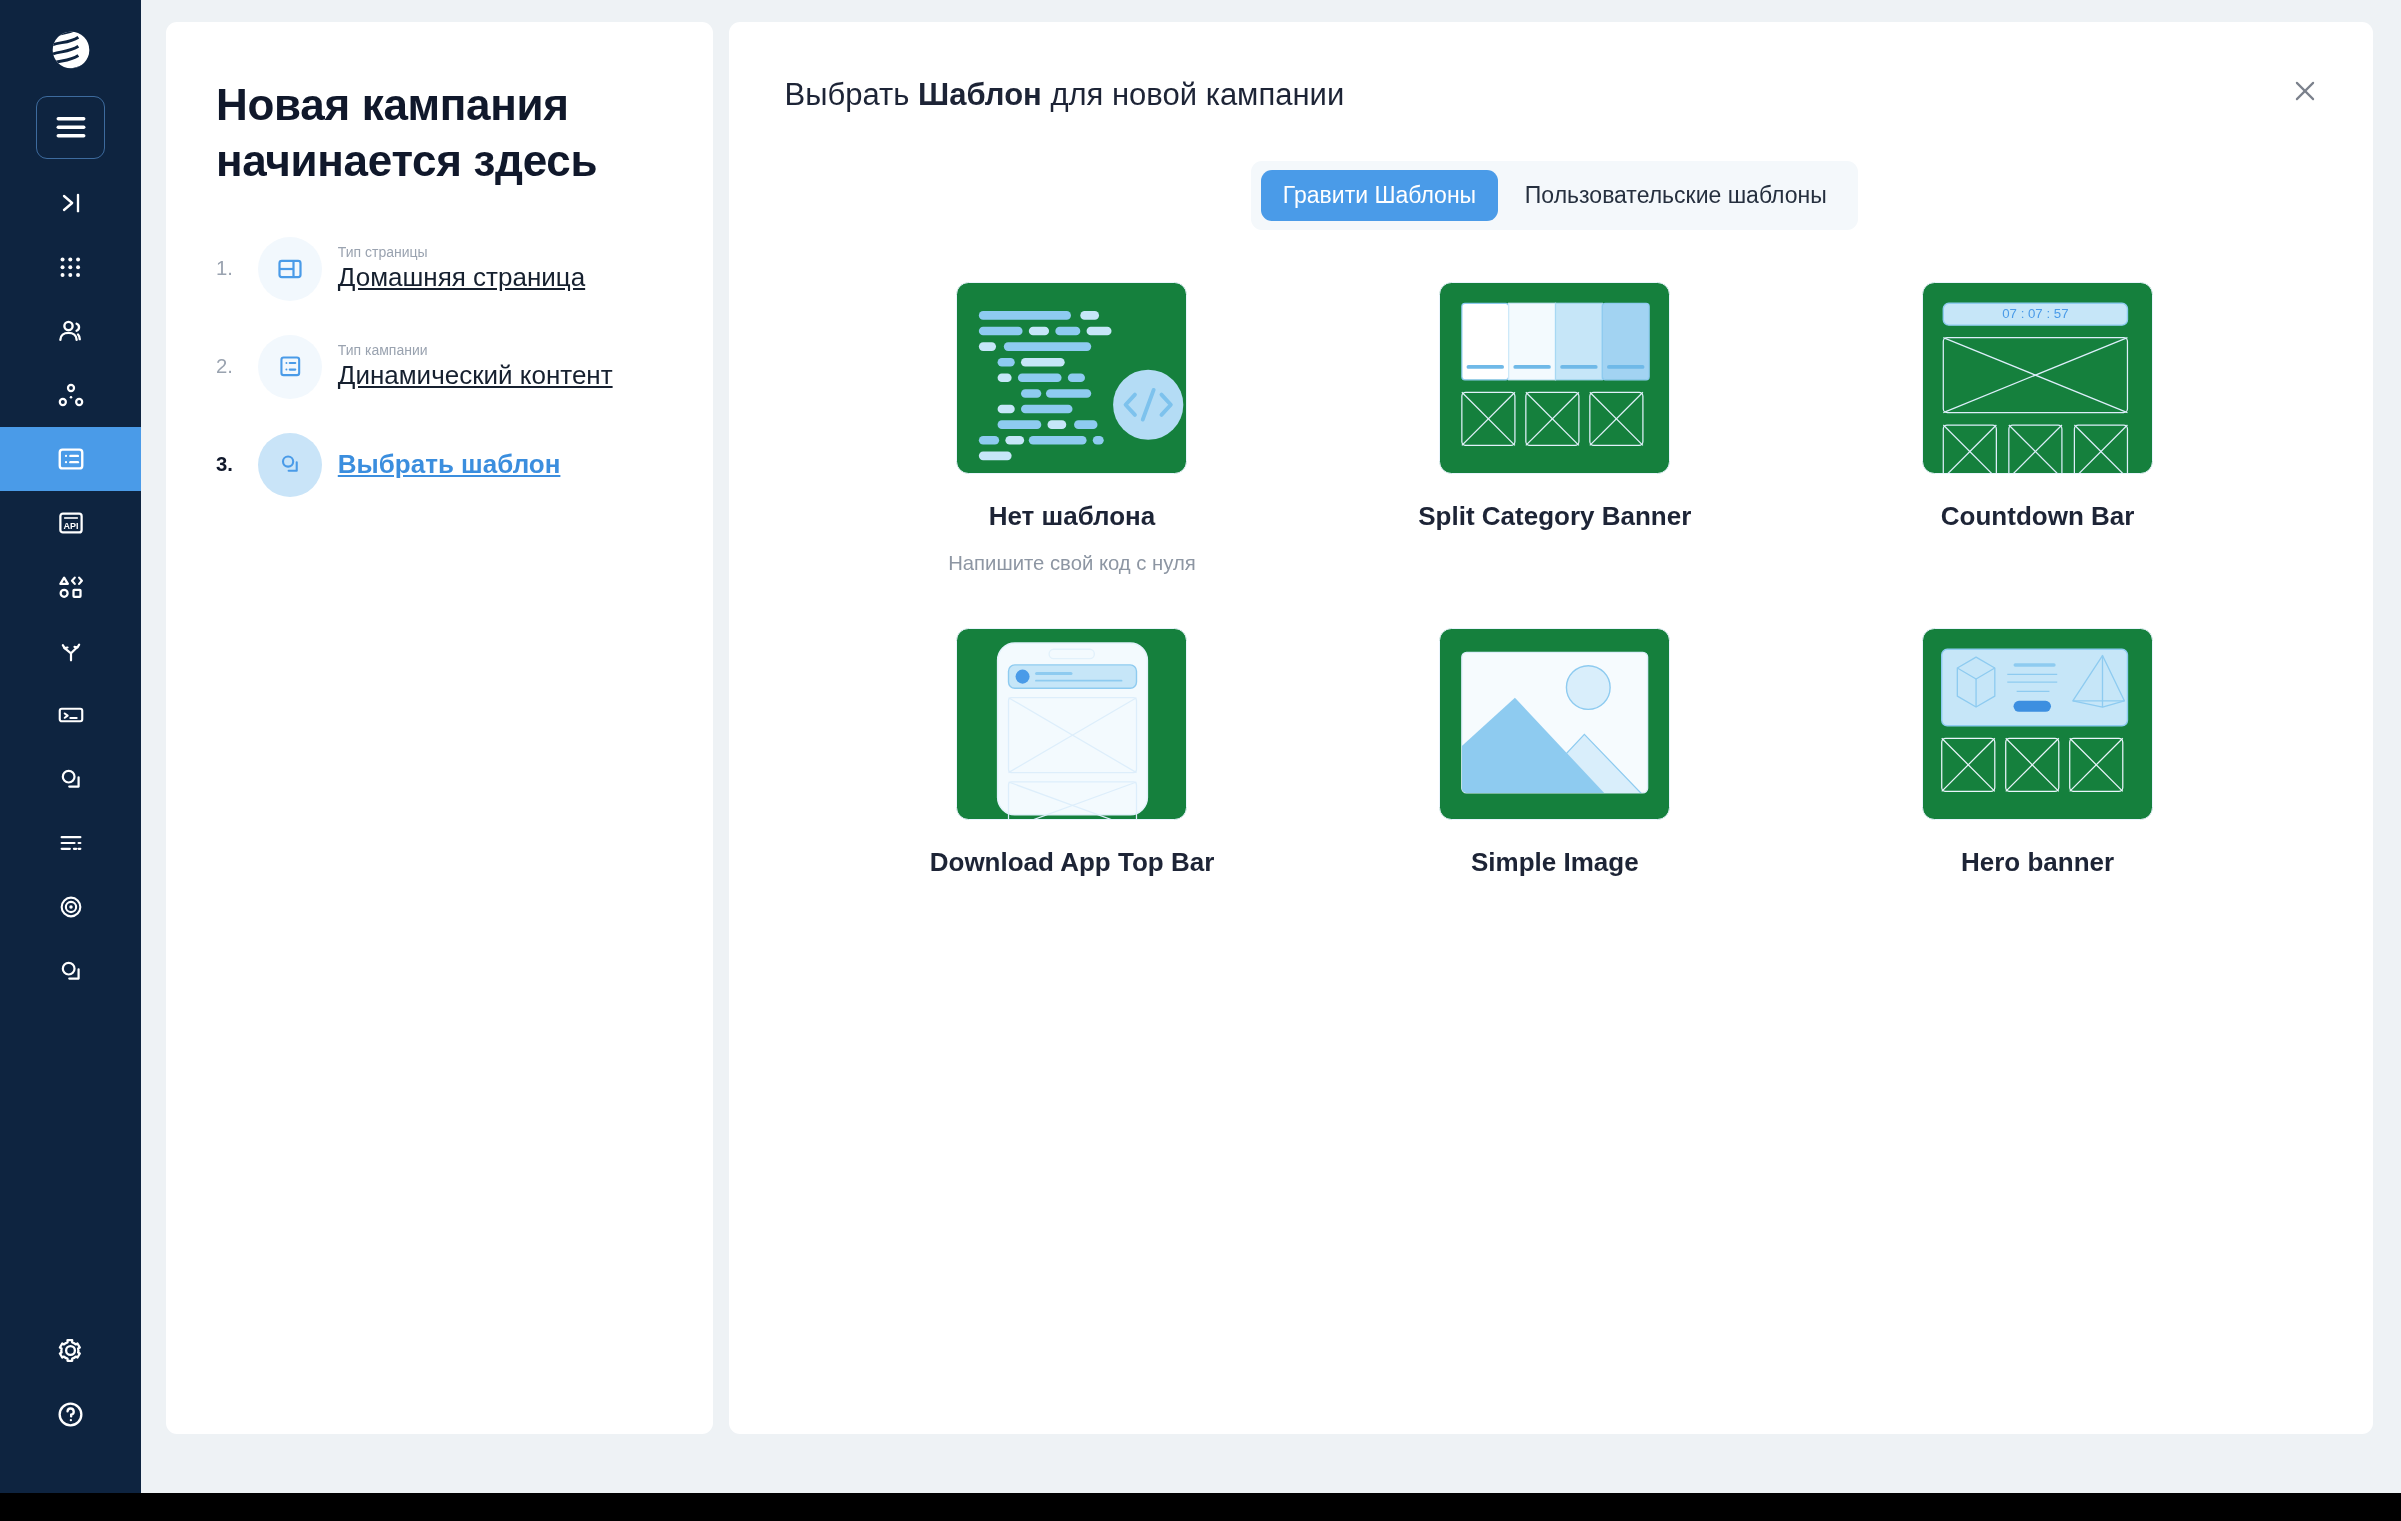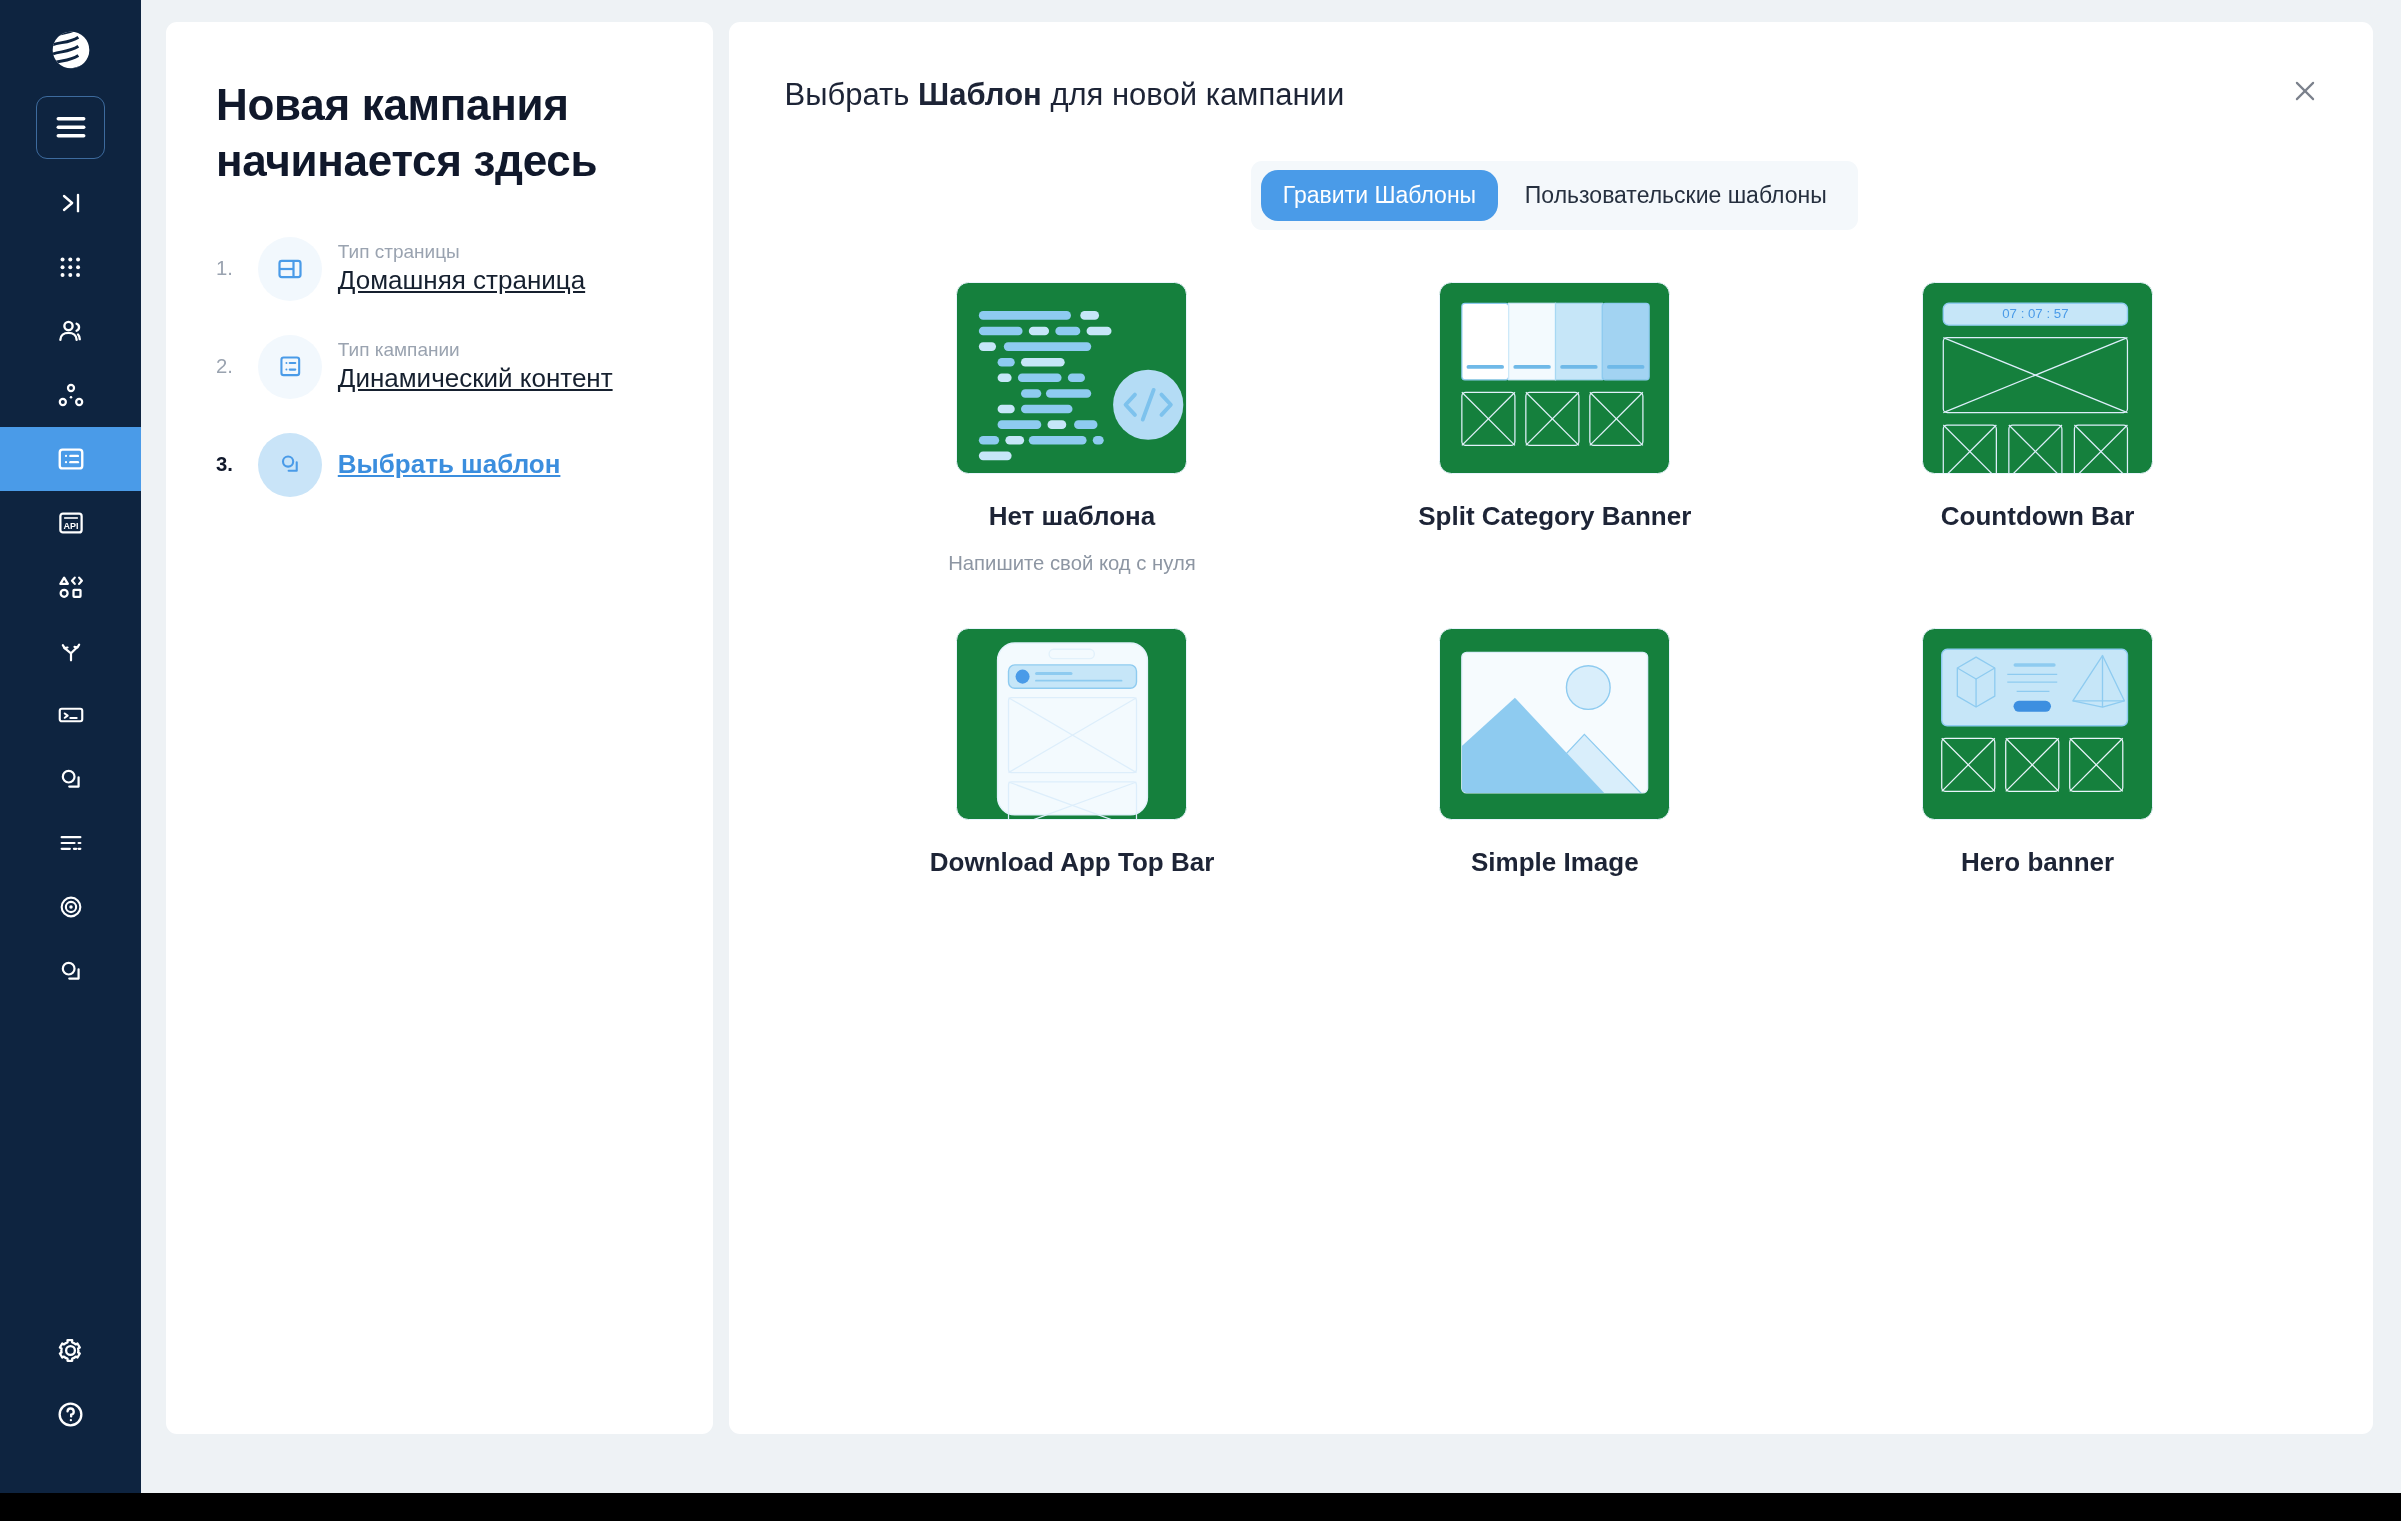--- a/index.html
+++ b/index.html
@@ -75,21 +75,21 @@
   }
   .step.current .step-num { color: #10182b; font-weight: 700; }
   .step-ico {
     width: 64px; height: 64px; flex: 0 0 64px;
     border-radius: 50%;
     background: #f2f8fd;
     display: flex; align-items: center; justify-content: center;
   }
   .step.current .step-ico { background: #c9e4f8; }
   .step-txt { display: flex; flex-direction: column; gap: 2.3px; }
-  .step-kicker { font-size: 19px; color: #9aa3b0; }
+  .step-kicker { font-size: 14px; color: #9aa3b0; }
   .step-label { font-size: 26px; color: #16202f; text-decoration: underline; }
   .step.current .step-label { color: #3b8ede; font-weight: 700; }
 
   
   .main {
     flex: 1 1 auto;
     margin: 22px 28px 59px 15.6px;
     background: #ffffff;
     border-radius: 11px;
     position: relative;
@@ -114,21 +114,21 @@
   .tabs {
     display: flex;
     background: #f4f8fb;
     border-radius: 11px;
     padding: 9.4px;
     gap: 4.7px;
   }
   .tab {
     font-size: 23px;
     padding: 11.7px 22px;
-    border-radius: 17px;
+    border-radius: 11px;
     color: #26303f;
     cursor: pointer;
     white-space: nowrap;
   }
   .tab.active { background: #4a9be8; color: #ffffff; }
 
   .grid {
     margin-top: 52px;
     padding: 0 94px;
     display: grid;

